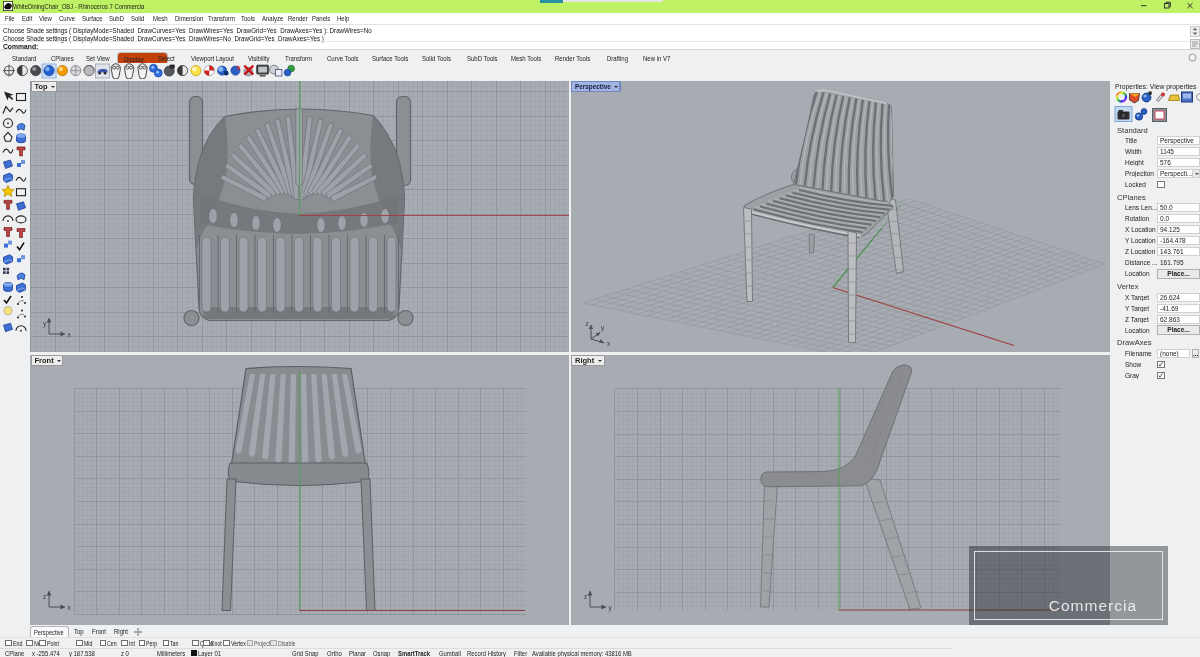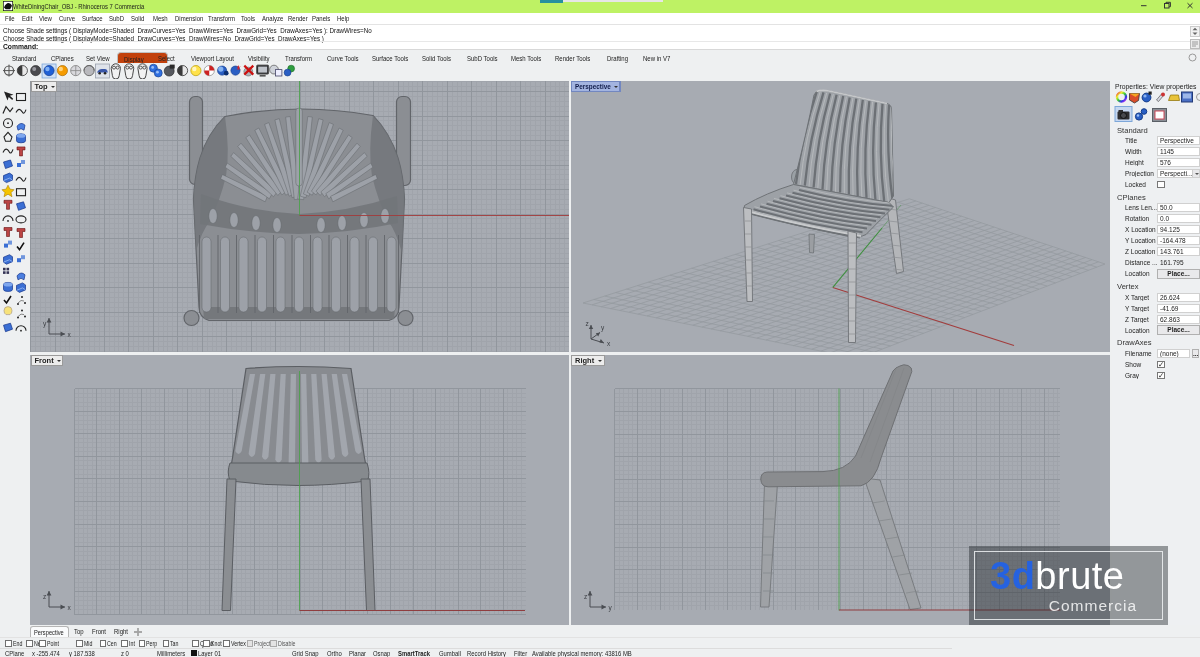--- a/index.html
+++ b/index.html
@@ -31,21 +31,21 @@
 .pl{width:32px;font-size:6.5px;color:#222;overflow:hidden}
 .pv{display:inline-block;width:43px;background:#fff;border:1px solid #d0d0d0;height:9px;line-height:8px;padding-left:2px;font-size:6.5px;overflow:hidden;position:relative}
 .pvd i{position:absolute;right:0;top:0;width:7px;height:8px;background:#e8e8ea;border-left:1px solid #ccc}
 .pvd i:after{content:"";position:absolute;left:1.5px;top:3px;border:2px solid transparent;border-top-color:#555}
 .pvp{font-size:6.5px;padding-left:3px}
 .pbtn{display:inline-block;width:43px;background:#e9e9eb;border:1px solid #b0b0b0;height:9.5px;line-height:8.5px;text-align:center;font-size:6.5px}
 .pchk{display:inline-block;width:7.5px;height:7.5px;background:#fff;border:1px solid #777;font-size:7.5px;line-height:6px;color:#222;text-align:center}
 #vptabs{left:0;top:625px;width:1200px;height:12px;background:#eef0f1;font-size:7.5px;color:#222}
 #vptabs > span{position:absolute;top:2px}
 #osnap{left:0;top:637px;width:1200px;height:11px;background:#eef0f1;font-size:7.1px;color:#222;border-top:1px solid #e2e2e2}
-.osn{position:absolute;top:1.5px;display:flex;align-items:center}
+.osn{position:absolute;top:1.5px;display:flex;align-items:flex-start}
 .osn b{display:inline-block;width:6.5px;height:6.5px;border:1px solid #707070;background:#fff;margin-right:1px;font-weight:normal;flex:none}
 .osn.dis b{background:#e4e4e4;border-color:#aaa}
 .osn.dis{color:#555}
 #status{left:0;top:648px;width:952px;height:9px;background:#eef0f1;font-size:7.2px;color:#222;border-top:1px solid #dcdcdc}
 #status > span{position:absolute;top:0}
 .wmark{left:969px;top:546px;width:199px;height:79px;background:rgba(32,36,42,0.44);z-index:20}
 .wmark .inner{position:absolute;left:5px;top:5px;right:5px;bottom:5px;border:1px solid rgba(240,242,245,0.85)}
 .wmark .txt{position:absolute;left:21px;top:9px;font-size:38px;color:#fff;letter-spacing:0.5px;font-weight:normal}
 .wmark .txt b{color:#2562e0;font-weight:bold}
 .wmark .sub{position:absolute;right:31px;top:51px;font-size:15.5px;color:rgba(255,255,255,0.82);letter-spacing:1px}
@@ -1316,14 +1316,13 @@
     <span class="sx" style="left:372.9px;transform:scaleX(0.82)">Osnap</span>
     <span class="sx" style="left:397.9px;transform:scaleX(0.82);font-weight:bold">SmartTrack</span>
     <span class="sx" style="left:438.5px;transform:scaleX(0.82)">Gumball</span>
     <span class="sx" style="left:466.7px;transform:scaleX(0.82)">Record History</span>
     <span class="sx" style="left:514px;transform:scaleX(0.82)">Filter</span>
     <span class="sx" style="left:531.7px;transform:scaleX(0.82)">Available physical memory: 43816 MB</span>
     <span style="left:190.8px;top:1.2px;width:6px;height:6px;background:#111;position:absolute"></span>
   </div>
 <div class="abs wmark">
     <div class="inner"></div>
-<div class="txt"><b>3d</b>brute</div>
 <div class="sub">Commercia</div>
 </div>
 </body></html>

